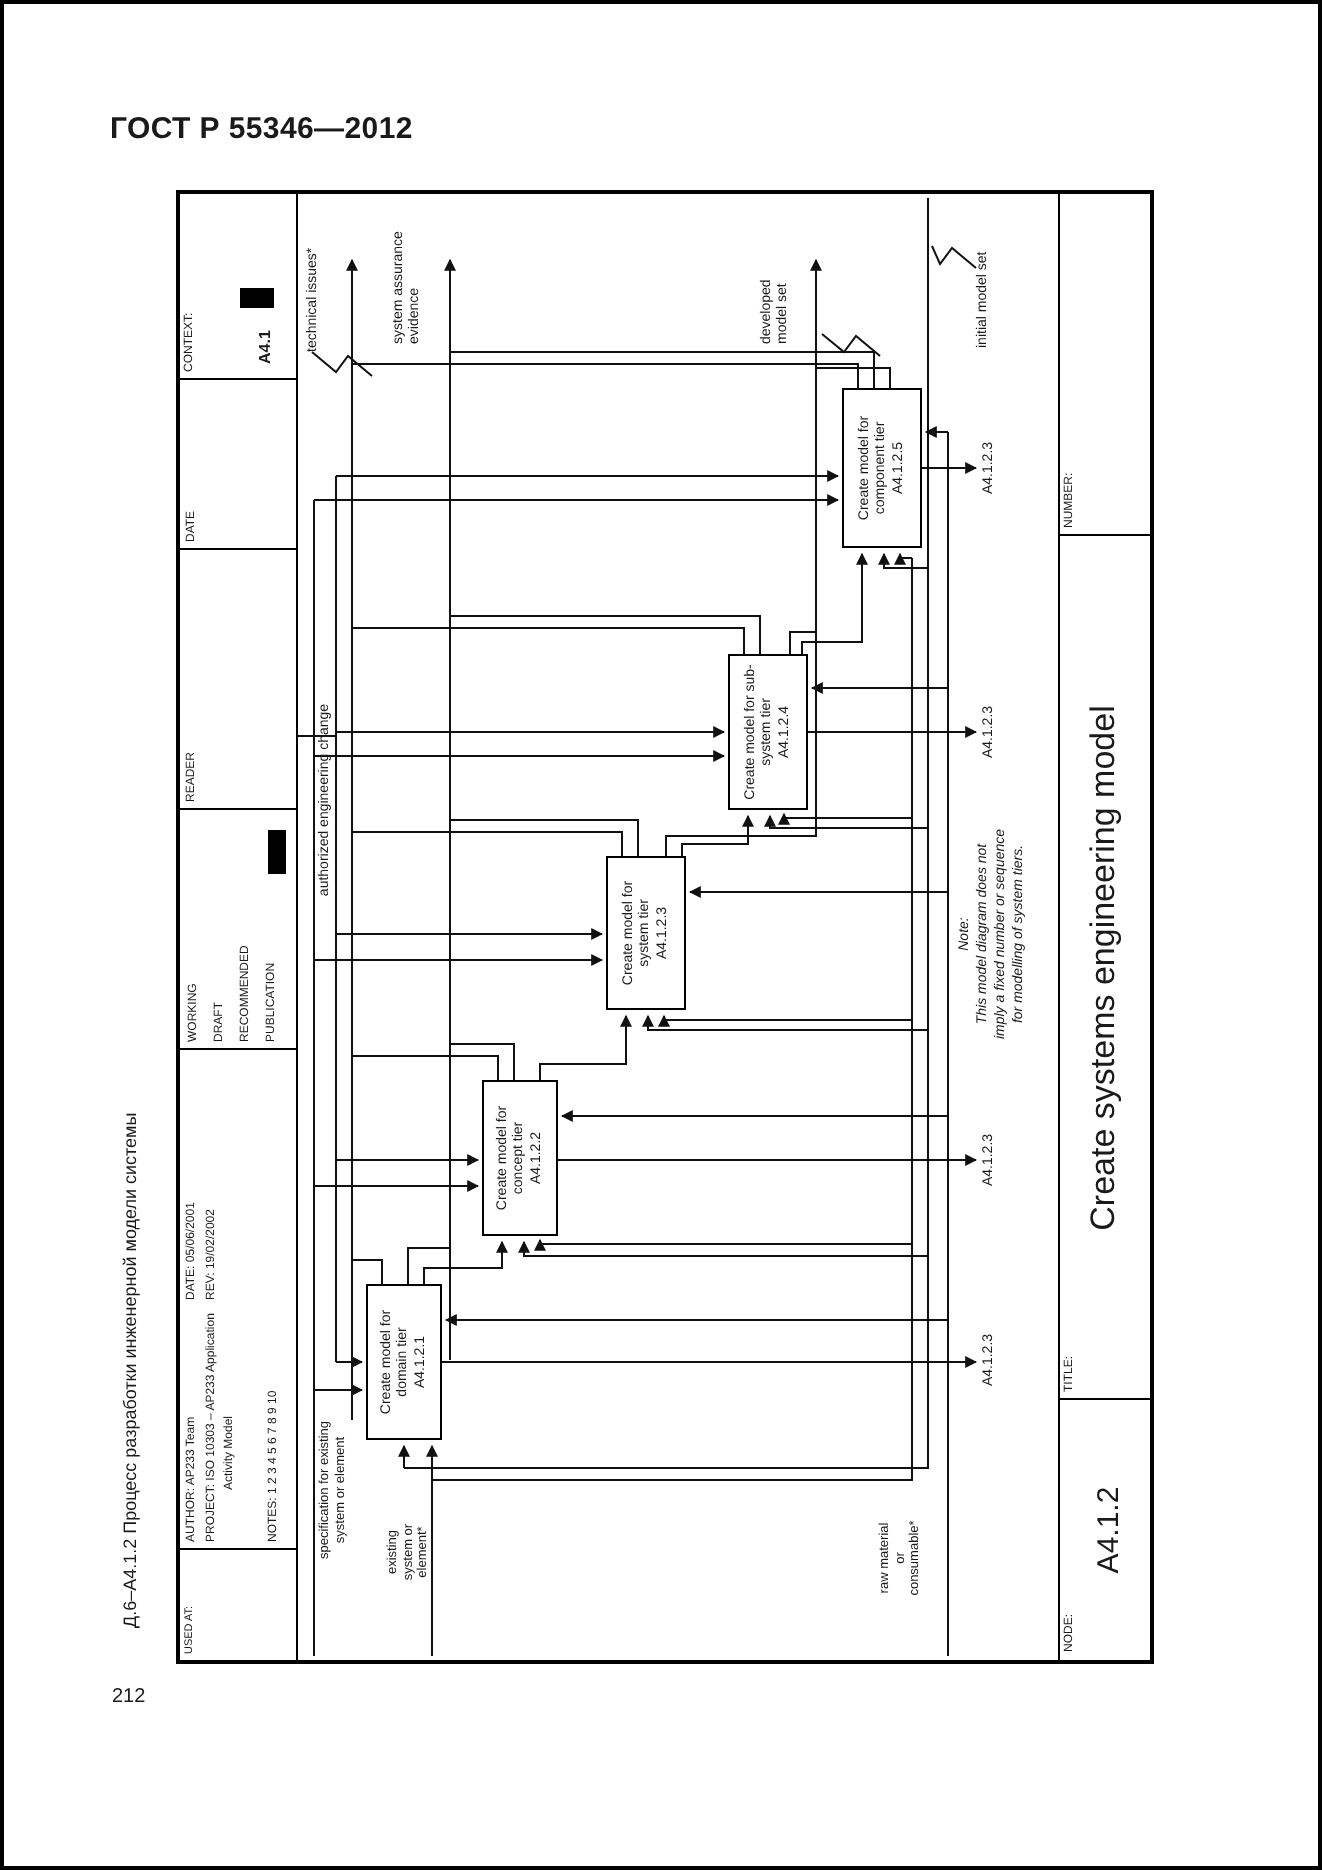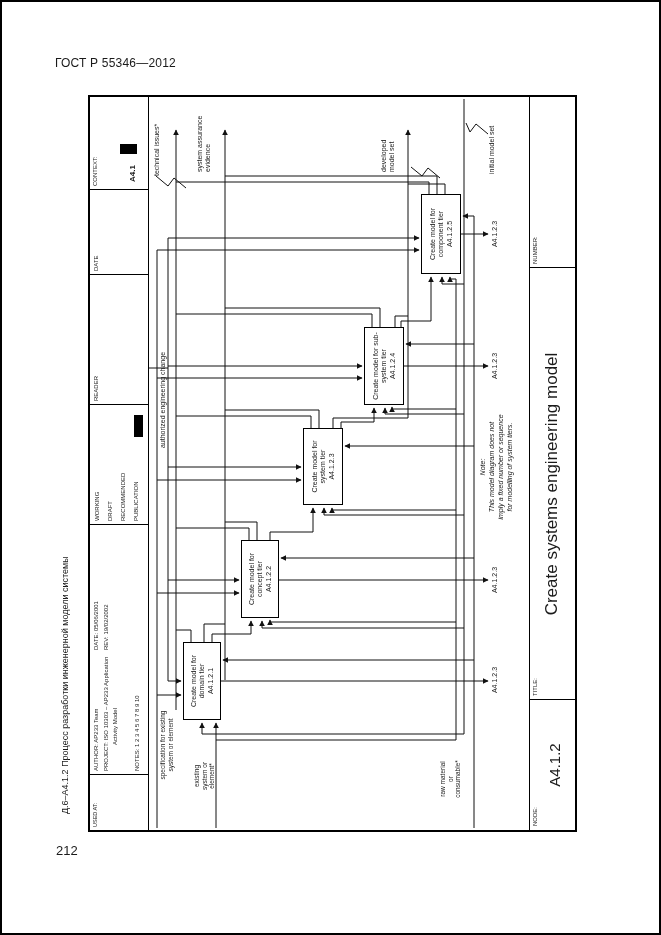--- a/index.html
+++ b/index.html
@@ -1,24 +1,24 @@
 <!DOCTYPE html>
 <html><head>
 <meta charset="utf-8">
 <style>
   html,body{margin:0;padding:0;}
   body{
     width:661px;height:935px;position:relative;background:#ffffff;
     font-family:"Liberation Sans", sans-serif;color:#1a1a1a;overflow:hidden;
   }
   .page-border{position:absolute;inset:0;border:2px solid #000;pointer-events:none;z-index:50;}
-  .gost-header{position:absolute;left:55px;top:56px;font-size:12px;font-weight:normal;letter-spacing:.2px;}
+  .gost-header{position:absolute;left:55px;top:56px;font-size:15px;font-weight:bold;letter-spacing:.2px;}
   .fig-caption{position:absolute;left:60px;top:814px;transform:rotate(-90deg);transform-origin:0 0;
     font-size:9px;white-space:nowrap;}
-  .page-number{position:absolute;left:56px;top:843px;font-size:13px;}
+  .page-number{position:absolute;left:56px;top:843px;font-size:10px;}
 
   
   .land{position:absolute;left:88px;top:95px;width:737px;height:489px;
     transform:rotate(-90deg) translateX(-737px);transform-origin:0 0;
     border:2px solid #000;box-sizing:border-box;background:#fff;}
 
   .hdr{position:absolute;left:0;top:0;width:733px;height:58px;border-bottom:1.5px solid #000;z-index:3;}
   .bstrip{position:absolute;left:0;top:439px;width:733px;height:46px;border-top:1.5px solid #000;z-index:3;}
   .vsep{position:absolute;top:0;height:58px;width:0;border-left:1px solid #000;}
   .bsep{position:absolute;top:439px;height:46px;width:0;border-left:1px solid #000;}

